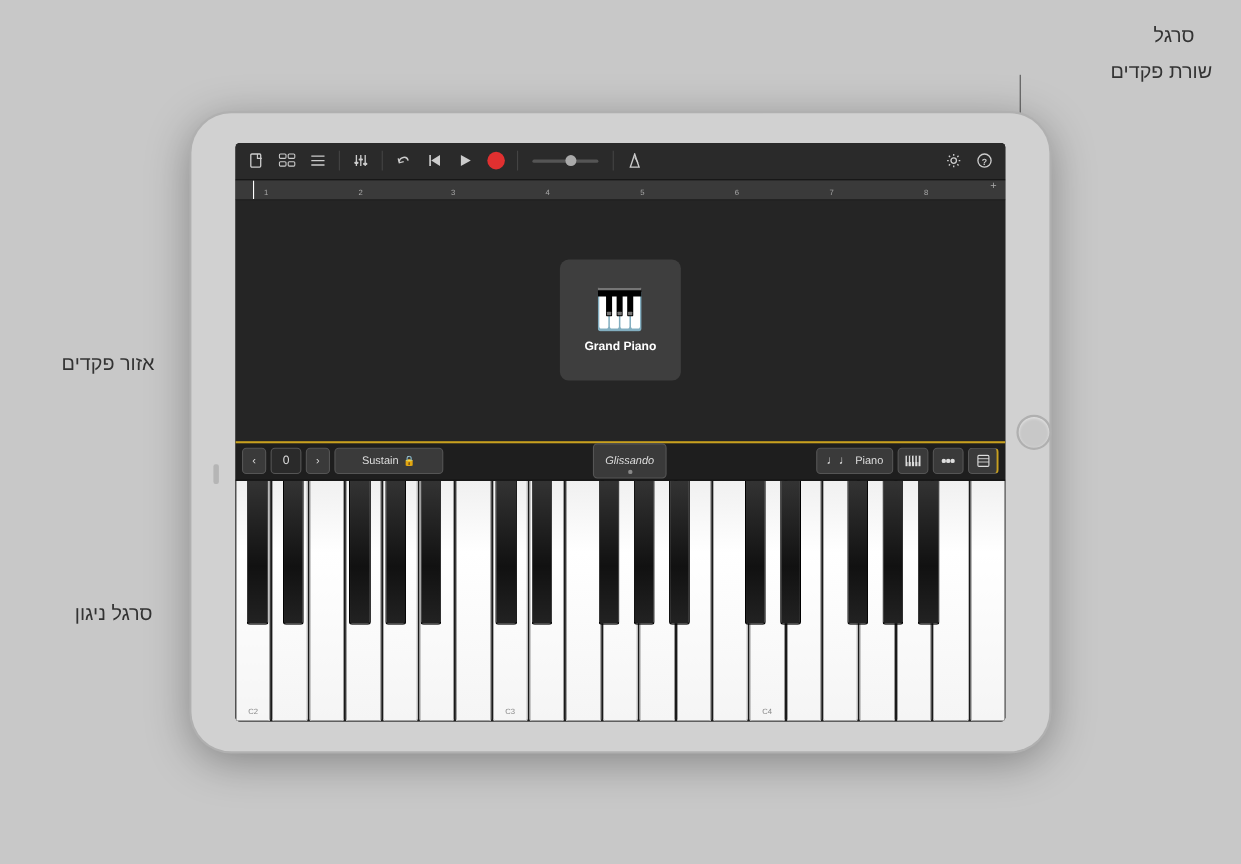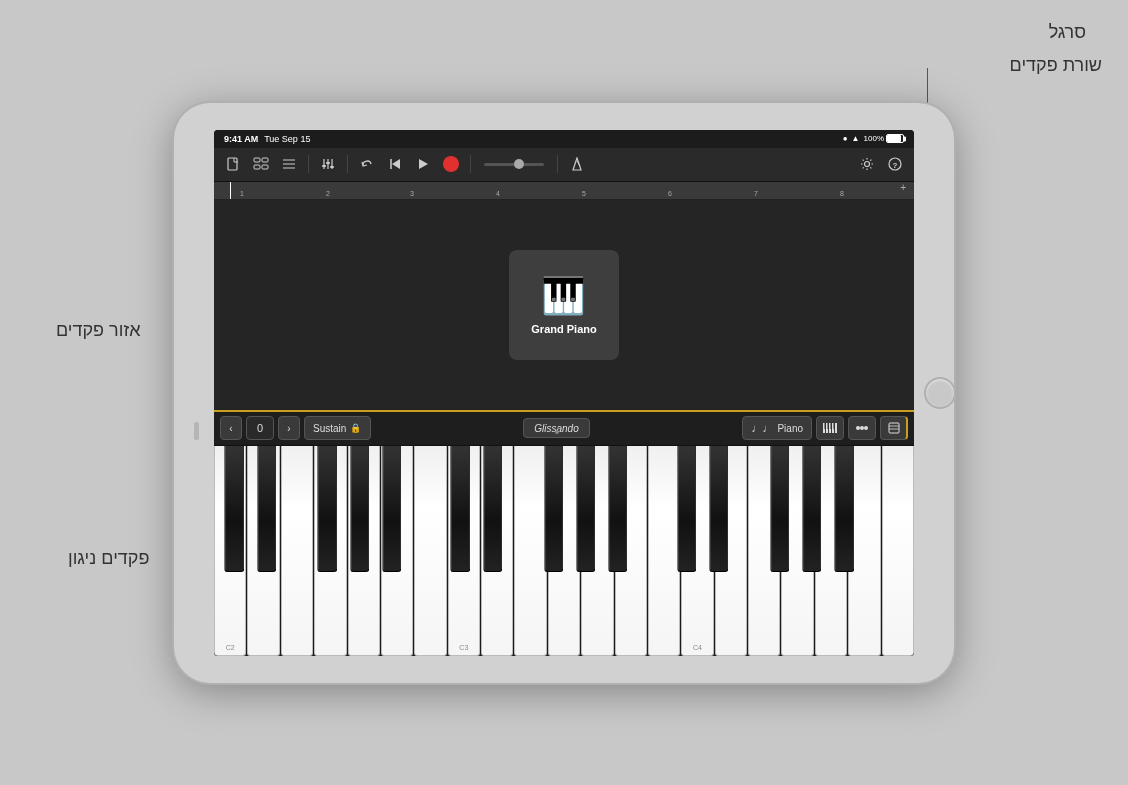--- a/index.html
+++ b/index.html
@@ -251,36 +251,36 @@
       display: flex;
       align-items: center;
       justify-content: center;
     }
     .kb-sustain {
       background: #3a3a3a;
       border: 1px solid #555;
       border-radius: 4px;
       color: #ddd;
       font-size: 10px;
-      padding: 2px 8px;
+      padding: 2px 24px;
       height: 24px;
       display: flex;
       align-items: center;
       gap: 4px;
     }
     .lock-icon { font-size: 9px; color: #aaa; }
     .kb-glissando {
       background: #3a3a3a;
       border: 1px solid #555;
       border-radius: 4px;
       color: #ddd;
       font-size: 10px;
       font-style: italic;
       padding: 2px 10px;
-      height: 20px;
+      height: 32px;
       display: flex;
       align-items: center;
       flex-direction: column;
       justify-content: center;
       position: relative;
     }
     .glissando-dot {
       width: 4px;
       height: 4px;
       border-radius: 50%;
@@ -415,48 +415,31 @@
   <div class="ann-text" style="top:55px; right:26px;margin-left:28px;">שורת פקדים</div>
 
   <div class="ann-line-v" style="right:200px; top:68px; height:105px;"></div>
   <div class="ann-line-h" style="right:200px; top:172px; width:20px;"></div>
 
   <div class="ann-text" style="top:320px; left:56px;">אזור פקדים</div>
   <div class="ann-line-h" style="left:175px; top:330px; width:30px;"></div>
 
   <div style="position:absolute; left:204px; top:248px; width:10px; height:168px; border:1px solid #555; border-right:none;"></div>
 
-  <div class="ann-text" style="top:548px; left:68px;">פקדים ניגון</div>
+  <div class="ann-text" style="top:548px; left:68px;">סרגל ניגון</div>
   <div class="ann-line-h" style="left:175px; top:558px; width:30px;"></div>
   <div style="position:absolute; left:204px; top:440px; width:10px; height:228px; border:1px solid #555; border-right:none;"></div>
 </div>
 
 <div class="ipad">
   <div class="home-button"></div>
   <div class="side-button"></div>
 
   <div class="screen">
 
-    <div class="status-bar">
-      <div style="display:flex;gap:6px;align-items:center;">
-        <span class="status-time">9:41 AM</span>
-        <span class="status-date">Tue Sep 15</span>
-      </div>
-      <div class="status-icons">
-        <span>●</span>
-        <span>▲</span>
-        <span class="battery-icon">
-          <span>100%</span>
-          <span style="display:inline-block;width:18px;height:9px;border:1px solid #fff;border-radius:2px;position:relative;">
-            <span style="display:block;width:90%;height:100%;background:#fff;border-radius:1px;"></span>
-            <span style="position:absolute;right:-3px;top:50%;transform:translateY(-50%);width:2px;height:5px;background:#fff;border-radius:0 1px 1px 0;"></span>
-          </span>
-        </span>
-      </div>
-    </div>
 
     <div class="toolbar">
 
       <div class="toolbar-btn">
         <svg width="14" height="14" viewBox="0 0 14 14">
             <rect x="2" y="1" width="9" height="12" rx="1" fill="none" stroke="#ccc" stroke-width="1.2"></rect>
             <polyline points="8,1 8,5 12,5" fill="none" stroke="#ccc" stroke-width="1"></polyline>
           </svg>
       </div>
 

